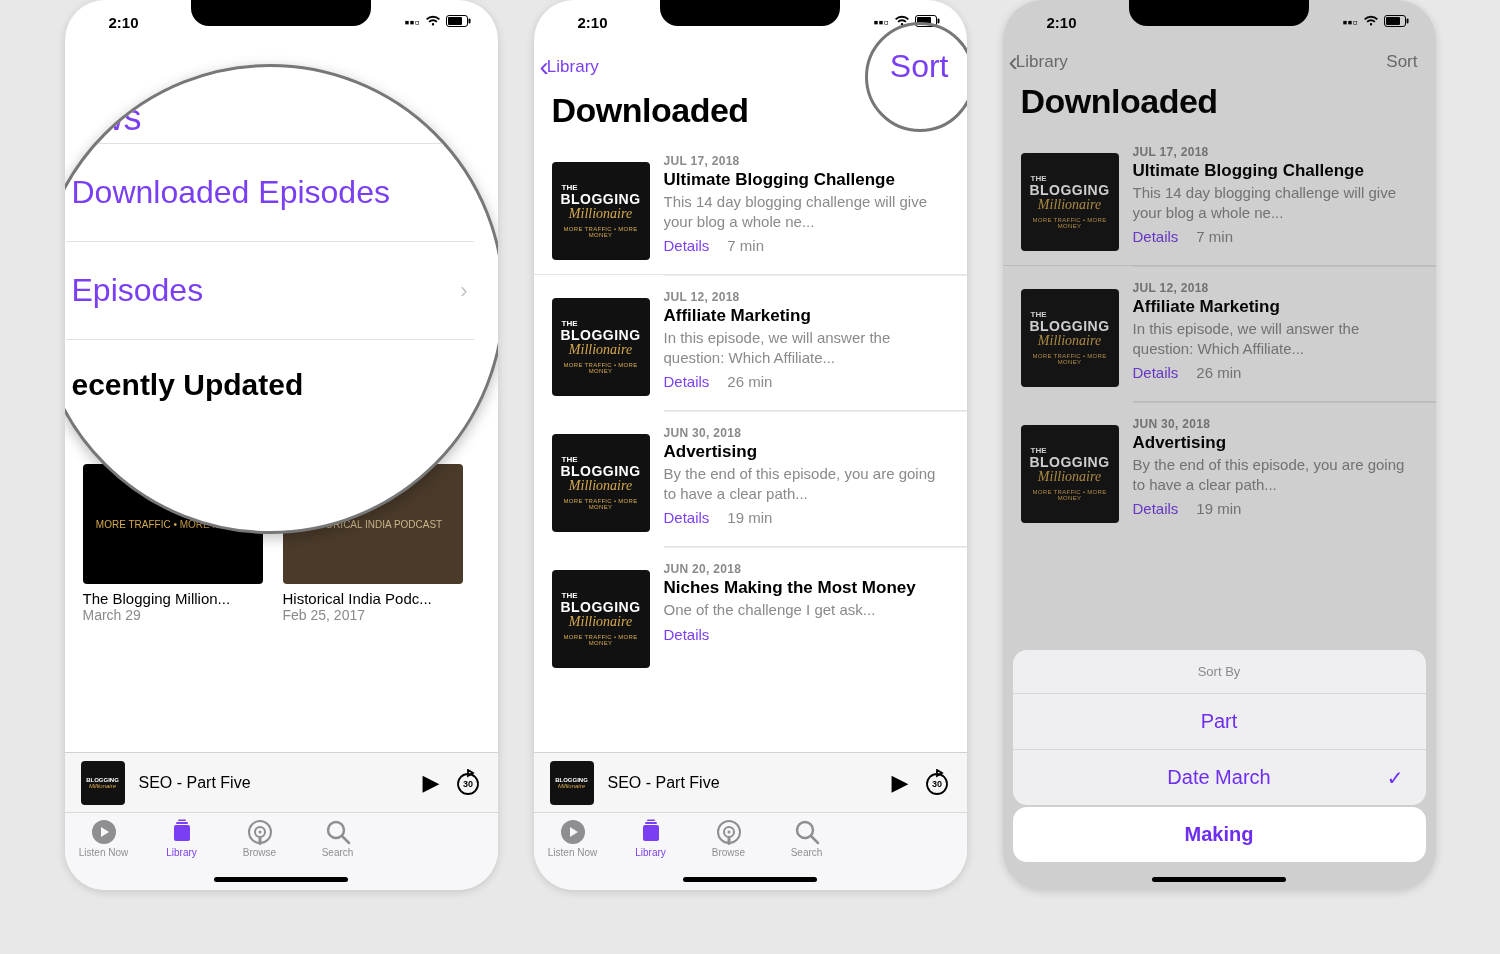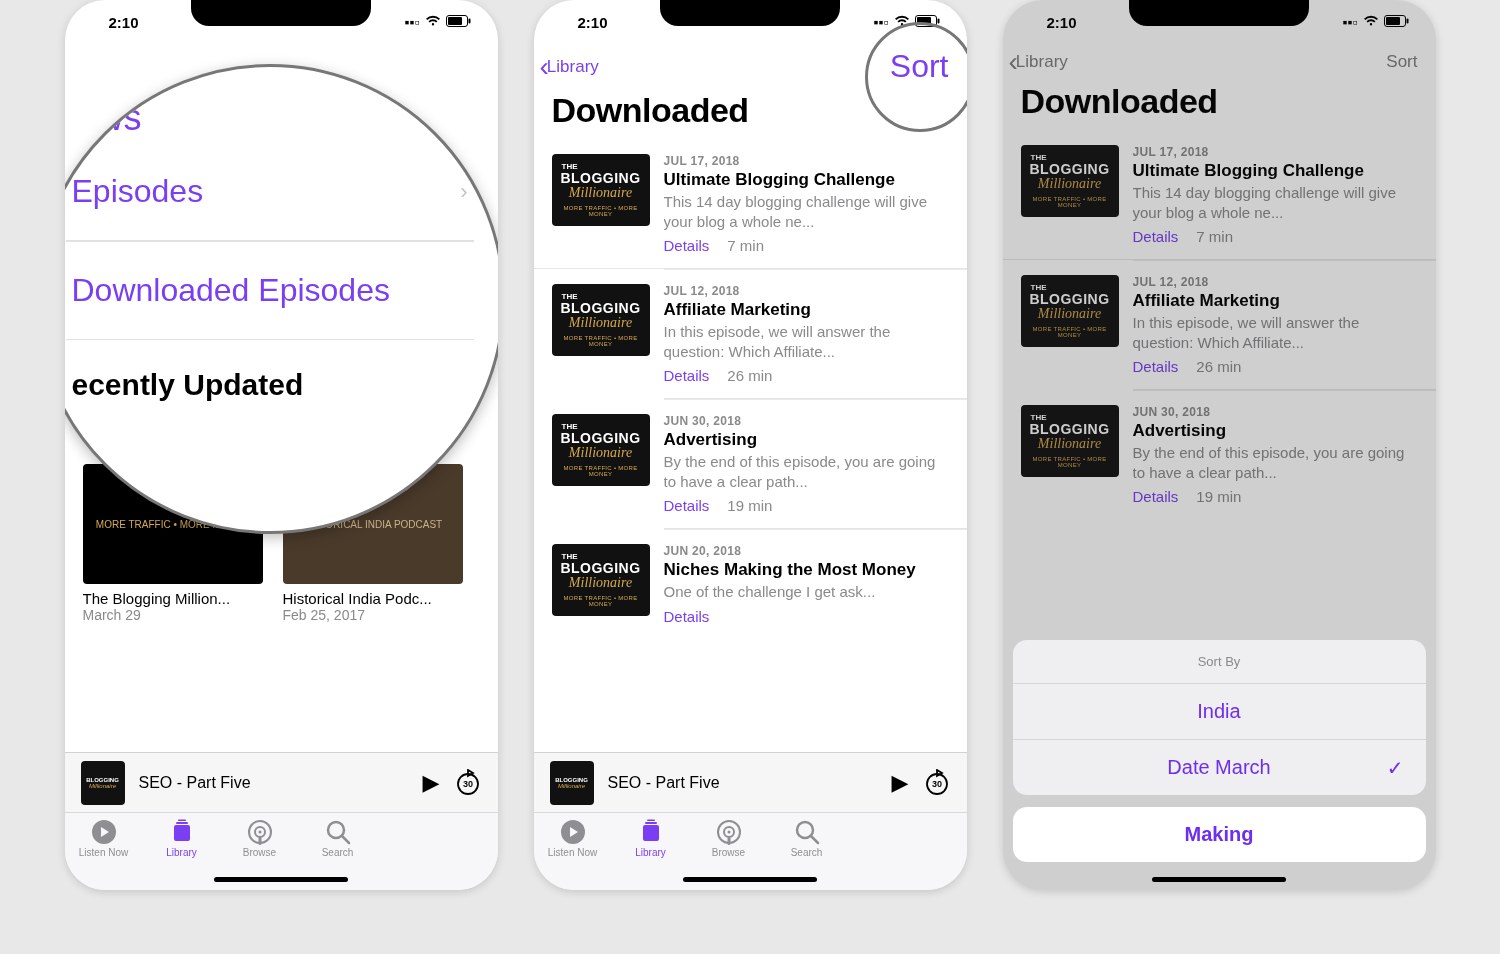--- a/index.html
+++ b/index.html
@@ -70,32 +70,33 @@
     display: flex;
     padding: 14px 18px 14px 18px;
     gap: 14px;
   }
   .ep + .ep { border-top: 1px solid rgba(0,0,0,0.08); margin-left: 130px; padding-left: 0; }
   .ep + .ep .art { margin-left: -112px; }
   
   .list .ep { border-bottom: 0.5px solid rgba(0,0,0,0.1); }
   .list .ep:last-child { border-bottom: none; }
   .art {
-    width: 98px; height: 72px; flex: 0 0 98px;
+    width: 98px; height: 98px; flex: 0 0 98px;
     background: #111;
     border-radius: 4px;
     color: #fff;
     display: flex;
     flex-direction: column;
     justify-content: center;
     align-items: center;
     font-size: 9px;
     text-align: center;
     line-height: 1.05;
     padding: 4px;
+    margin-top: 8px;
   }
   .art .bm-the { color: #fff; font-weight: 700; font-size: 8px; align-self: flex-start; margin-left: 6px; }
   .art .bm-blog { color: #fff; font-weight: 800; font-size: 14px; letter-spacing: 0.5px; }
   .art .bm-mill { color: #d6a94e; font-family: cursive; font-size: 14px; font-style: italic; }
   .art .bm-sub { color: #d6a94e; font-size: 6px; letter-spacing: 0.3px; margin-top: 4px; }
   .ep-meta { flex: 1; display: flex; flex-direction: column; gap: 2px; min-width: 0; }
   .ep-date { font-size: 12px; font-weight: 600; color: #8a8a8d; letter-spacing: 0.3px; text-transform: uppercase; }
   .ep-title { font-size: 17px; font-weight: 700; color: #000000; }
   .ep-desc { font-size: 15px; color: #8a8a8d; line-height: 1.3; max-height: 40px; overflow: hidden; }
   .ep-foot { display: flex; gap: 18px; font-size: 15px; margin-top: 4px; }
@@ -178,21 +179,21 @@
   
   .sheet-backdrop {
     position: absolute; inset: 0;
     display: flex; flex-direction: column; justify-content: flex-end;
     padding: 0 10px 28px;
   }
   .sheet {
     background: rgba(240,240,242,0.98);
     border-radius: 14px;
     overflow: hidden;
-    margin-bottom: 12px;
+    margin-bottom: 2px;
   }
   .sheet .sh-head { text-align:center; color:#8a8a8d; font-size:13px; padding: 14px 0; border-bottom: 0.5px solid rgba(0,0,0,0.1);}
   .sheet .sh-opt { text-align:center; color:#6d2ef0; font-size:20px; padding: 16px 0; border-bottom: 0.5px solid rgba(0,0,0,0.1); position: relative;}
   .sheet .sh-opt:last-child { border-bottom: none; }
   .sheet .sh-opt .check { position:absolute; right: 22px; top: 50%; transform: translateY(-50%); color:#6d2ef0; font-size: 20px;}
   .cancel-btn {
     background: #fff; border-radius: 14px;
     text-align:center; color:#6d2ef0; font-size:20px; font-weight:600;
     padding: 16px 0;
   }
@@ -251,26 +252,26 @@
           <div class="cd">Feb 25, 2017</div>
         </div>
       </div>
 
       <div class="lens">
         <div class="lens-inner">
           <div class="nav2">
             <span style="font-size:36px; font-weight:400; color:#7a3ff2; margin-left:20px; margin-top:16px;">ws</span>
             <span style="margin-top:20px; margin-right:6px; font-size:21px;">Edit</span>
           </div>
+          <div class="row-item" style="border-top:1px solid #e1e1e3;">
+            <span>Downloaded Episodes</span>
+          </div>
           <div class="row-item">
             <span>Episodes</span>
             <span class="chevr">›</span>
-          </div>
-          <div class="row-item" style="border-top:1px solid #e1e1e3;">
-            <span>Downloaded Episodes</span>
           </div>
           <div class="section-h">ecently Updated</div>
         </div>
       </div>
     </div>
 
     <div class="player">
       <div class="mini-art">
         <div class="t1">BLOGGING</div>
         <div class="t2">Millionaire</div>
@@ -554,21 +555,21 @@
         <span class="dur">19 min</span>
       </div>
     </div>
   </div>
       </div>
 
     <div class="sheet-backdrop">
       <div class="sheet">
         <div class="sh-head">Sort By</div>
         <div class="sh-opt">
-          <span>India</span>
+          <span>Part</span>
         </div>
         <div class="sh-opt">
           <span>Date March</span>
           <span class="check">✓</span>
         </div>
       </div>
       <div class="cancel-btn">Making</div>
     </div>
     <div class="home-ind"></div>
   </div>

